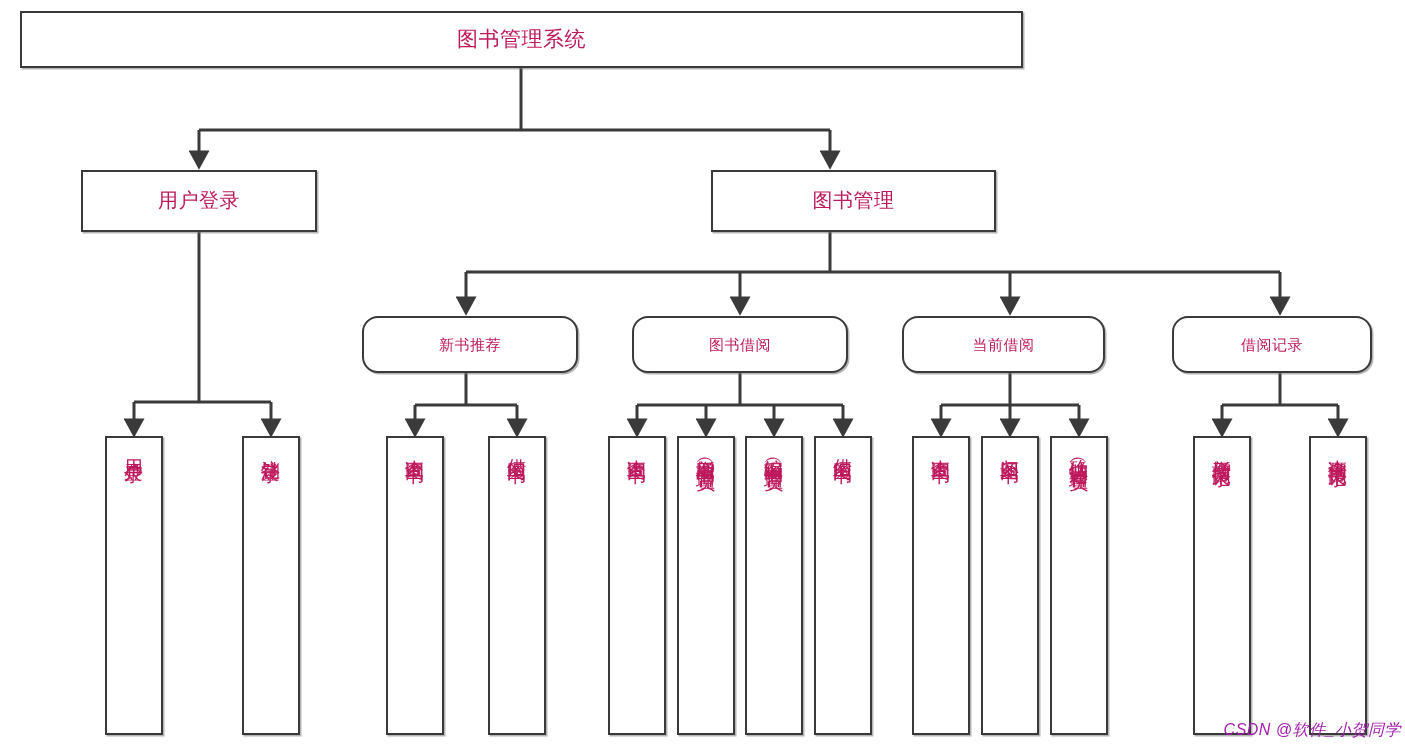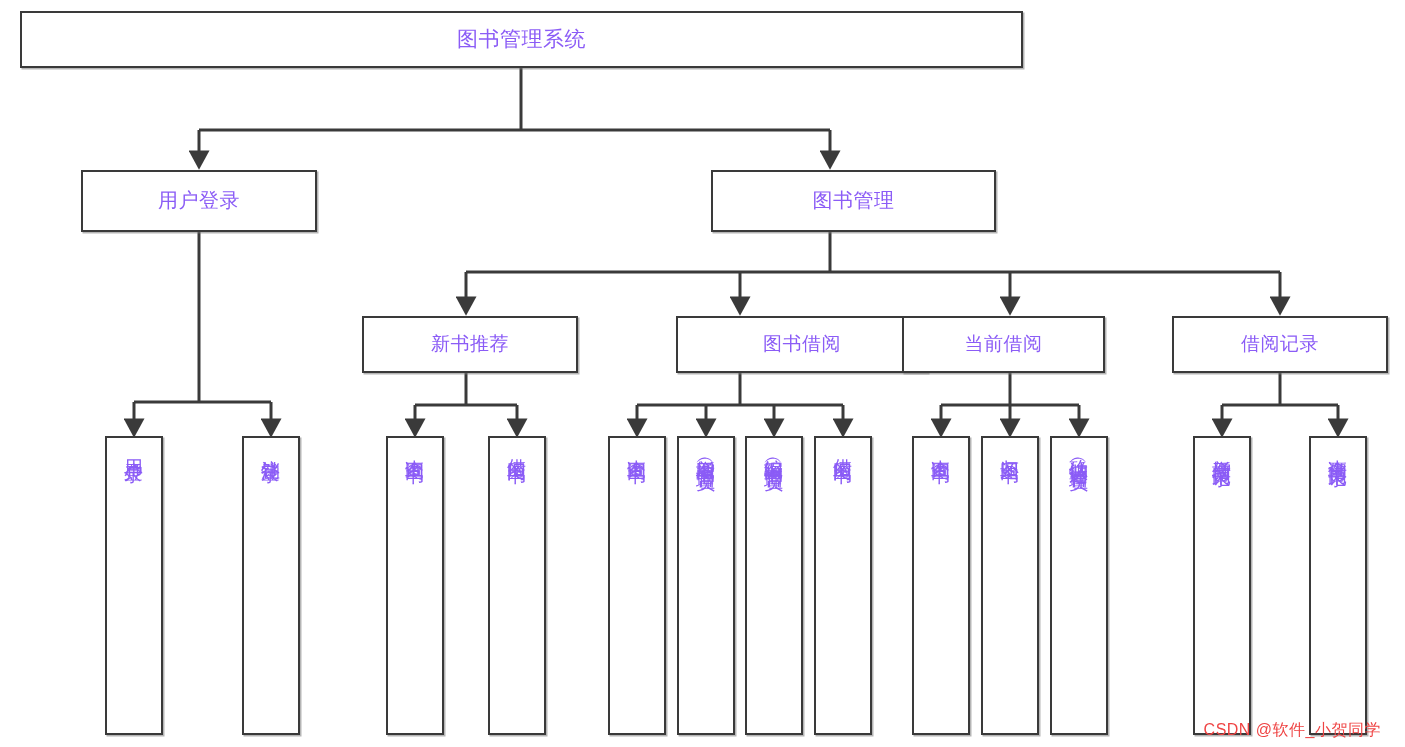--- a/index.html
+++ b/index.html
@@ -26,51 +26,52 @@
     pointer-events: none;
   }
   .node {
     position: absolute;
     box-sizing: border-box;
     border: 2px solid #3a3a3a;
     background: #ffffff;
     display: flex;
     align-items: center;
     justify-content: center;
-    color: #8b5cf6;
+    color: #be185d;
     box-shadow: 1.5px 1.5px 0 rgba(120,120,120,0.55);
   }
   .node.level-0 { font-size: 21px; }
   .node.level-1 { font-size: 20px; }
-  .node.level-2 { font-size: 19px; }
+  .node.level-2 { font-size: 15px; border-radius: 16px; }
   .node.leaf {
     font-size: 19px;
     align-items: flex-start;
     justify-content: center;
     padding-top: 6px;
   }
   .node .label {
     line-height: 1.18;
     letter-spacing: 0.5px;
   }
   .node.leaf .label {
     writing-mode: vertical-rl;
     text-orientation: upright;
     white-space: nowrap;
     letter-spacing: 2px;
     line-height: 1;
   }
   #watermark {
     position: absolute;
-    right: 24px;
+    right: 4px;
     bottom: 6px;
     font-size: 16px;
-    color: #ef4444;
+    color: #a21caf;
     letter-spacing: 0.5px;
     white-space: nowrap;
+    font-style: italic;
   }
 </style>
 </head>
 <body>
 
 <div id="canvas">
 
   <svg id="edges" viewBox="0 0 1405 747" width="1405" height="747">
     <defs>
       <marker id="arrow" viewBox="0 0 12 12" refX="5.5" refY="6" markerWidth="7" markerHeight="7" orient="auto-start-reverse">
@@ -128,27 +129,27 @@
   <div class="node level-1" style="left:81px; top:170px; width:236px; height:62px;">
     <span class="label">用户登录</span>
   </div>
   <div class="node level-1" style="left:711px; top:170px; width:285px; height:62px;">
     <span class="label">图书管理</span>
   </div>
 
   <div class="node level-2" style="left:362px; top:316px; width:216px; height:57px;">
     <span class="label">新书推荐</span>
   </div>
-  <div class="node level-2" style="left:632px; top:316px; width:252px; height:57px;margin-left:44px;">
+  <div class="node level-2" style="left:632px; top:316px; width:216px; height:57px;">
     <span class="label">图书借阅</span>
   </div>
   <div class="node level-2" style="left:902px; top:316px; width:203px; height:57px;">
     <span class="label">当前借阅</span>
   </div>
-  <div class="node level-2" style="left:1172px; top:316px; width:216px; height:57px;">
+  <div class="node level-2" style="left:1172px; top:316px; width:200px; height:57px;">
     <span class="label">借阅记录</span>
   </div>
 
   <div class="node leaf" style="left:105px; top:436px; width:58px; height:299px;">
     <span class="label">用户登录</span>
   </div>
   <div class="node leaf" style="left:242px; top:436px; width:58px; height:299px;">
     <span class="label">注销登录</span>
   </div>
 

